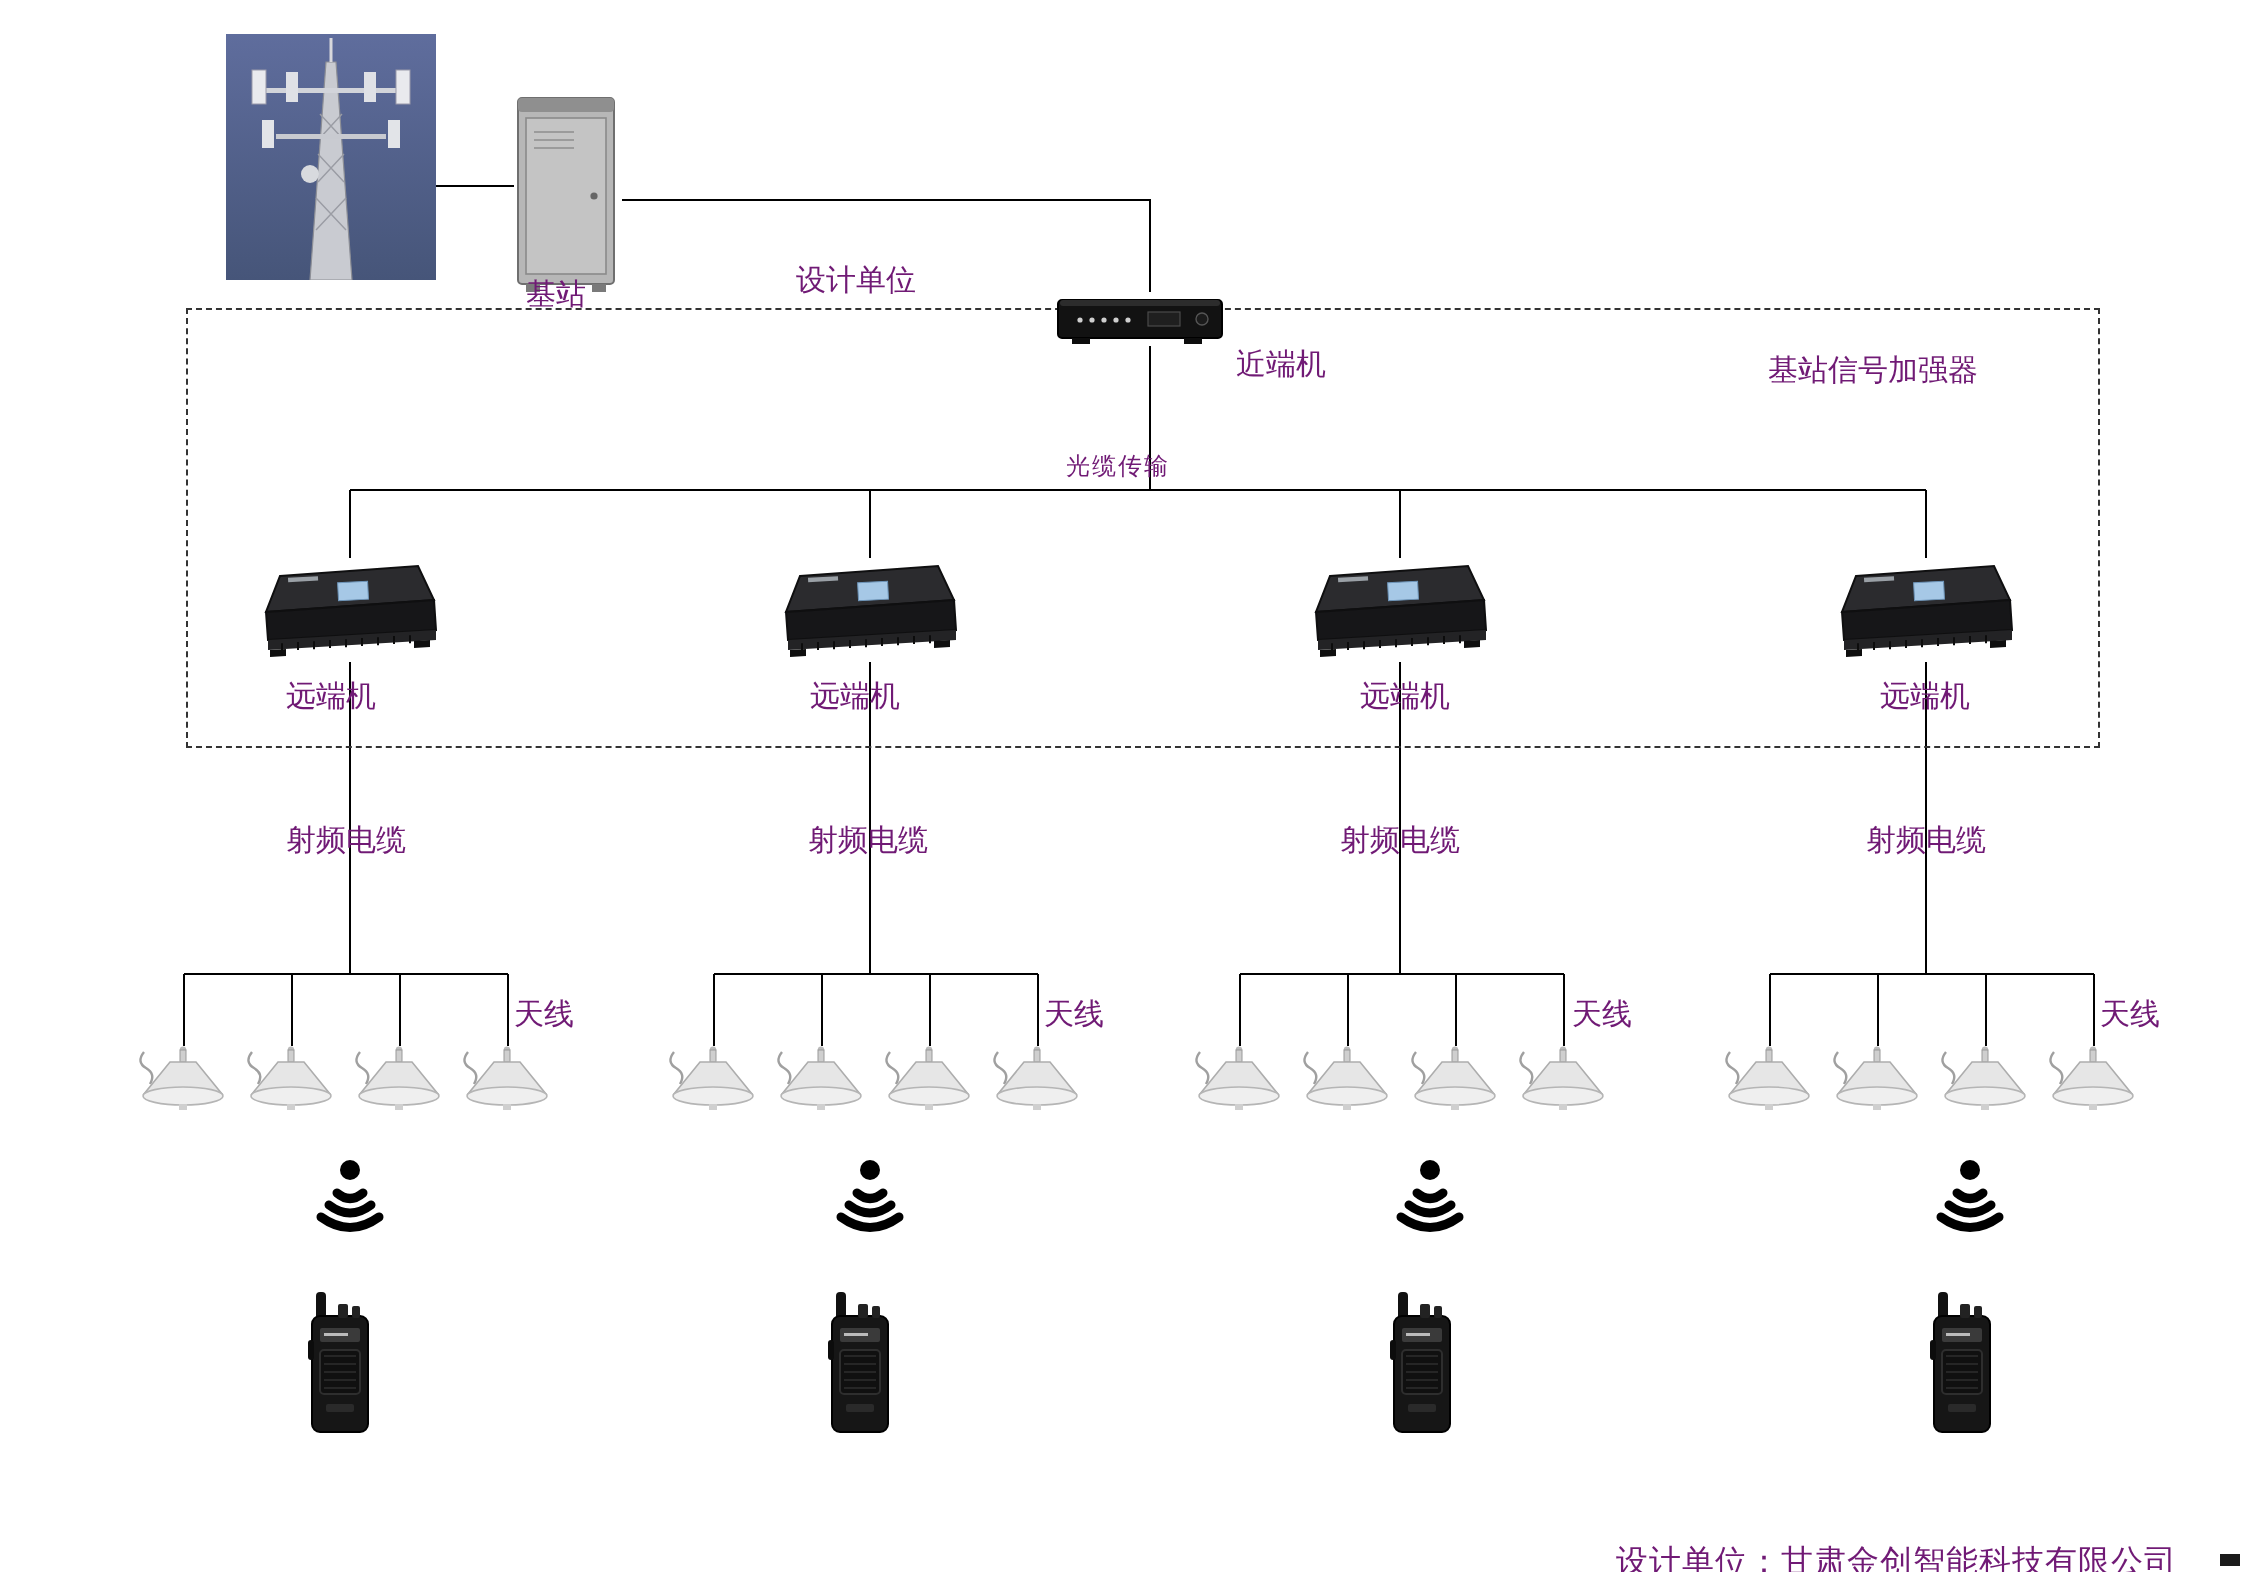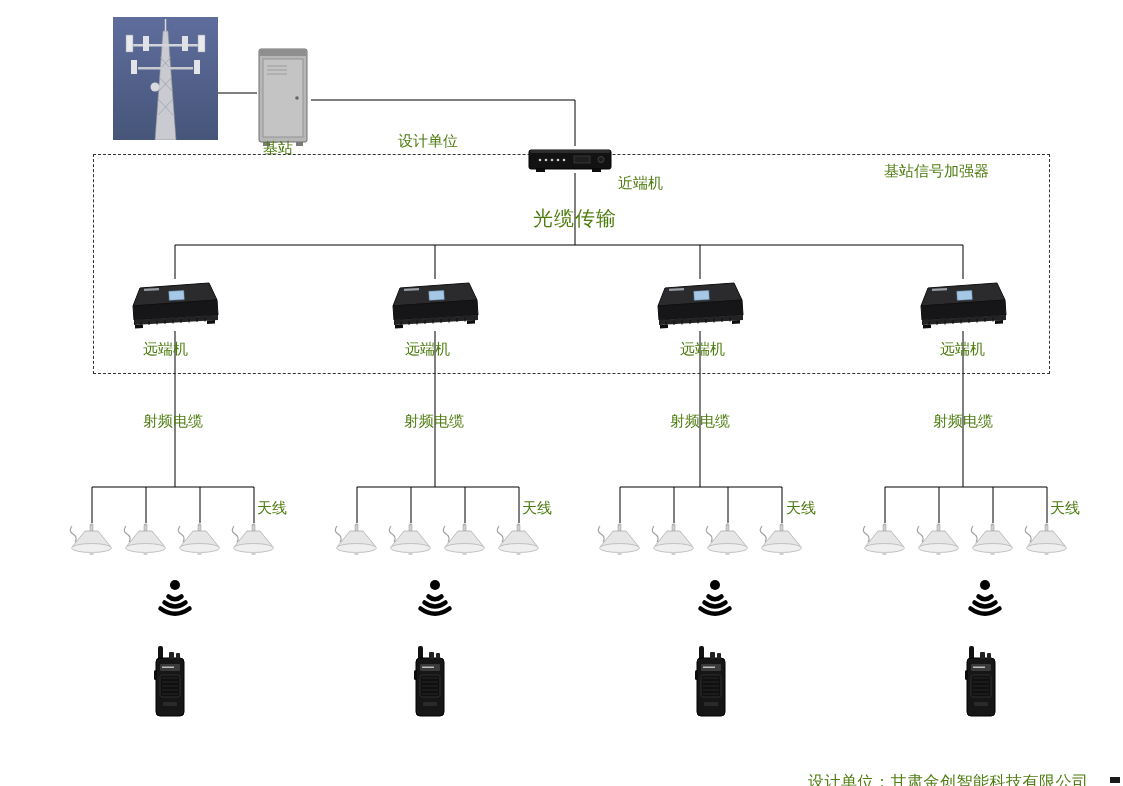--- a/index.html
+++ b/index.html
@@ -7,25 +7,25 @@
     position:relative;
     width:1123px;height:786px;
     background:#ffffff;
     font-family:"Liberation Serif","DejaVu Serif",serif;
     overflow:hidden;
   }
   .abs{position:absolute;}
   .label{
     position:absolute;
     font-size:15px;
-    color:#4d7c0f;
+    color:#701a75;
     white-space:nowrap;
     line-height:1.2;
   }
-  .label-lg{font-size:20px;letter-spacing:1px;}
+  .label-lg{font-size:12px;letter-spacing:1px;margin-top:20px;}
   .footer-label{font-size:16px;letter-spacing:0.5px;}
   #booster-box{
     position:absolute;
     left:93px;top:154px;width:955px;height:218px;
     border:1px dashed #333;
   }
   svg{display:block;}
   .artifact{position:absolute;background:#1a1a1a;}
 </style>
 </head>
@@ -338,21 +338,21 @@
     <rect x="13" y="22.5" width="12" height="1.5" fill="#bbb"></rect>
     <rect x="11" y="31" width="20" height="22" rx="2" fill="#101010" stroke="#2e2e2e"></rect>
     <path d="M13,34 h16 M13,38 h16 M13,42 h16 M13,46 h16 M13,50 h16" stroke="#262626" stroke-width="1"></path>
     <rect x="5" y="26" width="3" height="10" rx="1.5" fill="#0c0c0c"></rect>
     <rect x="14" y="58" width="14" height="4" rx="1" fill="#2a2a2a"></rect>
   </svg>
 
   <div class="label" style="left:248px;top:139px;width:60px;text-align:center">基站</div>
   <div class="label" style="left:398px;top:132px">设计单位</div>
   <div class="label" style="left:618px;top:174px">近端机</div>
-  <div class="label" style="left:884px;top:162px">基站信号加强器</div>
+  <div class="label" style="left:884px;top:177px">基站信号加强器</div>
   <div class="label label-lg" style="left:533px;top:206px">光缆传输</div>
 
   <div class="label" style="left:143px;top:340px">远端机</div>
   <div class="label" style="left:405px;top:340px">远端机</div>
   <div class="label" style="left:680px;top:340px">远端机</div>
   <div class="label" style="left:940px;top:340px">远端机</div>
 
   <div class="label" style="left:143px;top:412px">射频电缆</div>
   <div class="label" style="left:404px;top:412px">射频电缆</div>
   <div class="label" style="left:670px;top:412px">射频电缆</div>

